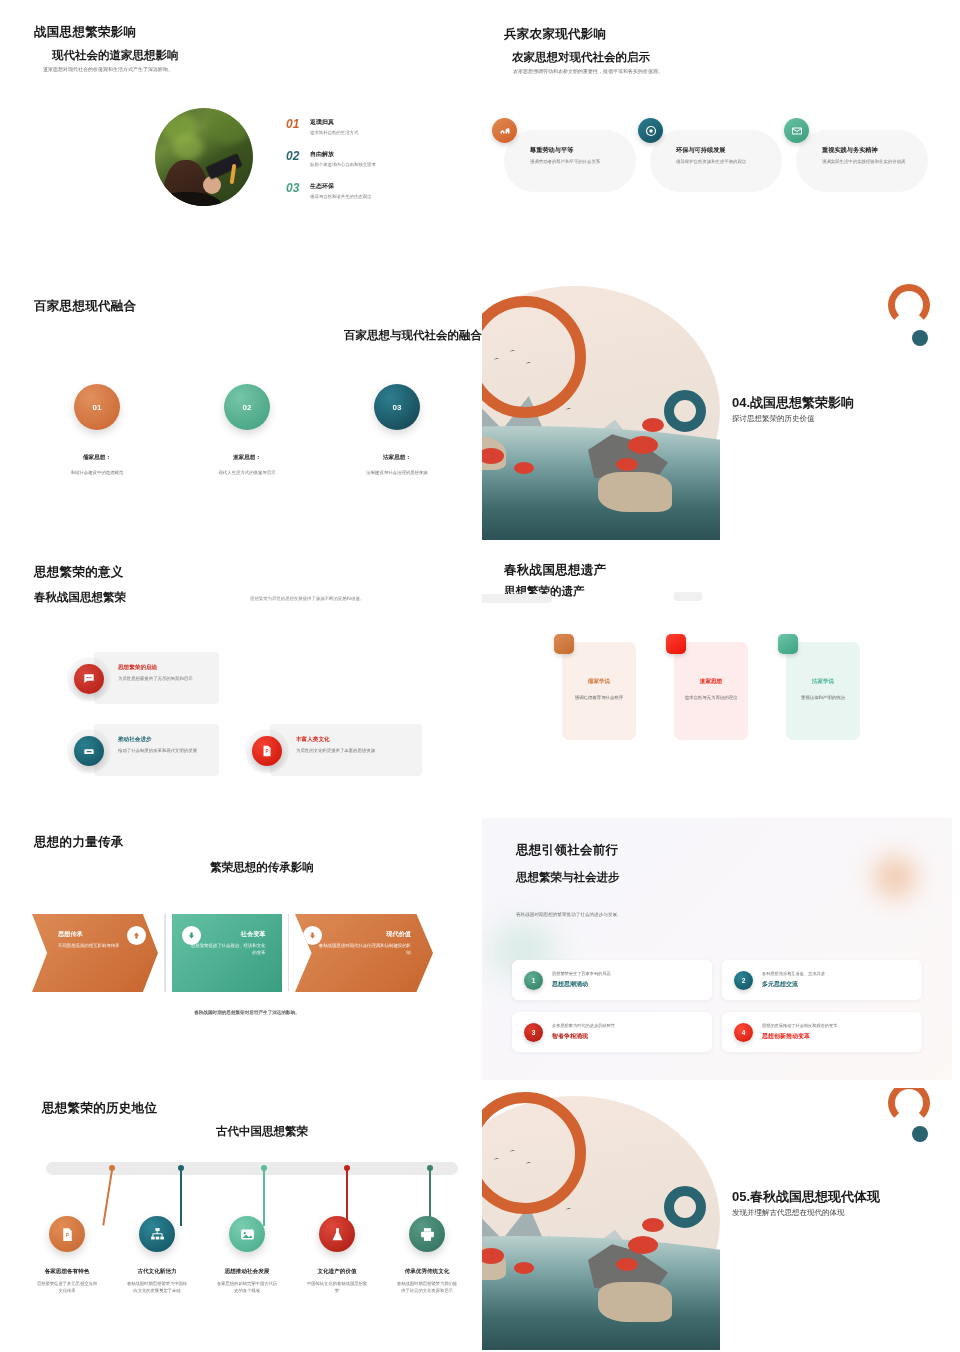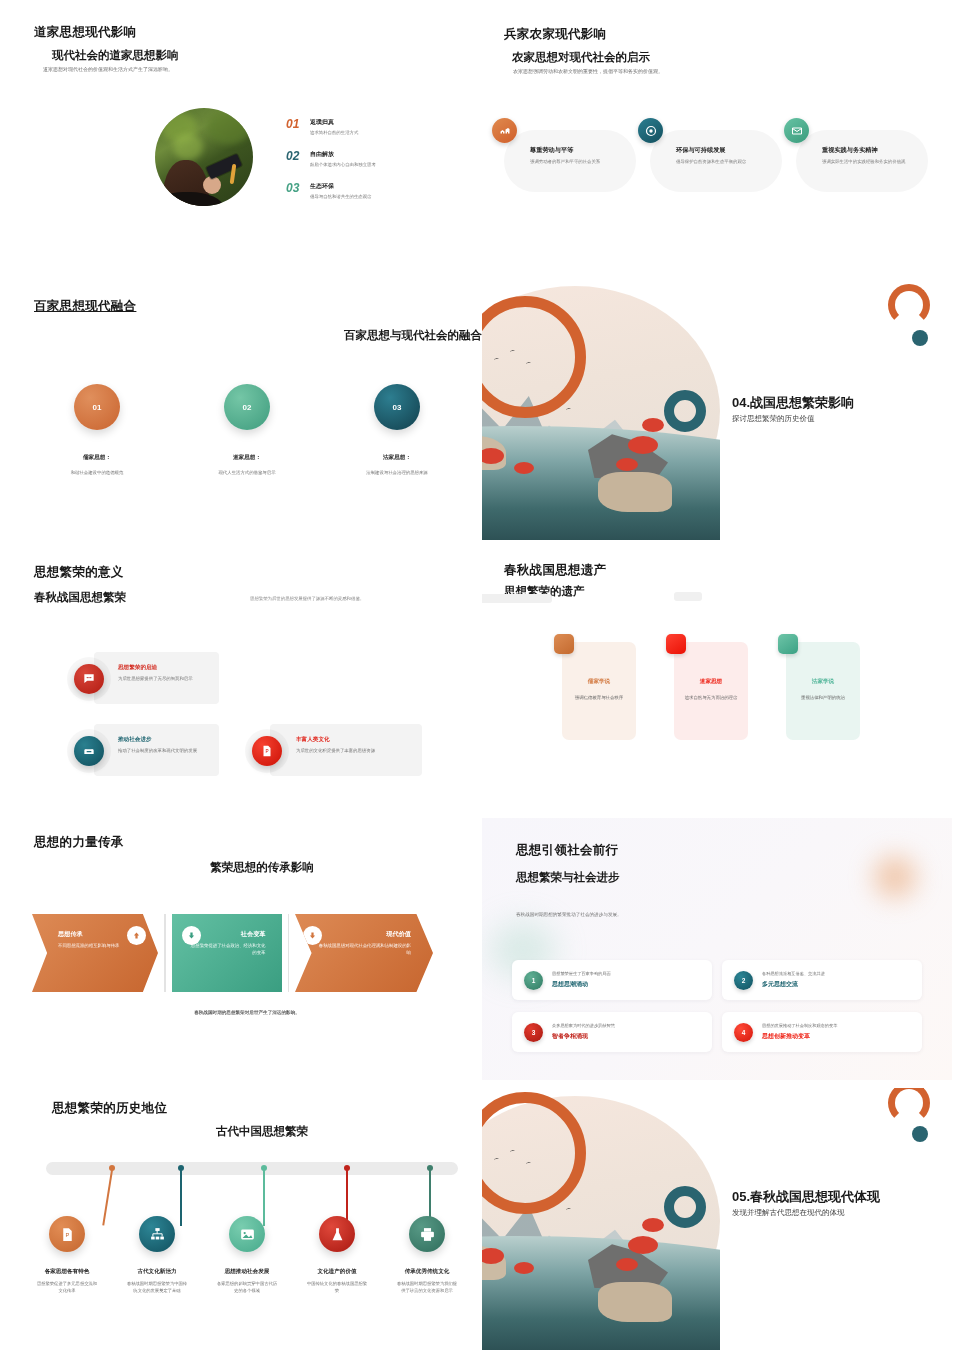--- a/index.html
+++ b/index.html
@@ -40,21 +40,21 @@
   .s2-desc{position:absolute;left:31px;top:60px;width:230px;}
   .s2-cards{position:absolute;left:22px;top:122px;display:flex;gap:14px;}
   .s2-card{position:relative;width:132px;height:62px;border-radius:31px;background:#f6f6f6;padding:16px 12px 0 26px;}
   .s2-ic{position:absolute;left:-12px;top:-12px;width:25px;height:25px;border-radius:50%;display:flex;align-items:center;justify-content:center;
         box-shadow:0 2px 5px rgba(0,0,0,.18);}
   .s2-ic svg{width:12px;height:12px;fill:#fff;}
   .s2-t{font-size:6.2px;font-weight:bold;color:#1f1f1f;margin-bottom:4px;}
   .s2-d{font-size:4.4px;color:#7a7a7a;line-height:1.55;}
 
   
-  .s3-eyebrow{position:absolute;left:22px;top:20px;text-decoration:underline;}
+  .s3-eyebrow{position:absolute;left:22px;top:20px;}
   .s3-h2{position:absolute;left:0;right:0;top:50px;text-align:right;padding-left:40px;}
   .s3-cols{position:absolute;left:10px;top:106px;width:450px;display:flex;}
   .s3-col{flex:1;text-align:center;}
   .s3-circle{width:46px;height:46px;border-radius:50%;margin:0 auto 24px;color:#fff;font-size:8px;font-weight:bold;
         display:flex;align-items:center;justify-content:center;box-shadow:0 4px 9px rgba(0,0,0,.15);}
   .s3-t{font-size:5.6px;font-weight:bold;color:#1f1f1f;margin-bottom:8px;}
   .s3-d{font-size:4.4px;color:#6f6f6f;}
 
   
   .sec{background:#fff;}
@@ -127,40 +127,40 @@
   .s8-glowA{position:absolute;right:36px;top:38px;width:42px;height:42px;border-radius:50%;background:#e8a06b;filter:blur(13px);opacity:.55;}
   .s8-glowB{position:absolute;left:8px;top:104px;width:66px;height:56px;border-radius:50%;background:#9ed3c0;filter:blur(16px);opacity:.35;}
   .s8-grid{position:absolute;left:30px;top:142px;width:410px;display:grid;grid-template-columns:1fr 1fr;gap:12px 10px;}
   .s8-cell{background:#fff;border-radius:6px;height:40px;display:flex;align-items:center;gap:9px;padding:0 12px;box-shadow:0 1px 4px rgba(40,30,60,.06);}
   .s8-badge{width:19px;height:19px;border-radius:50%;color:#fff;font-size:6.5px;font-weight:bold;display:flex;align-items:center;justify-content:center;flex:0 0 19px;
         box-shadow:0 2px 4px rgba(0,0,0,.18);}
   .s8-sub{font-size:4.2px;color:#6d6d6d;margin-bottom:4px;}
   .s8-t{font-size:6px;font-weight:bold;}
 
   
-  .s9-eyebrow{position:absolute;left:40px;top:12px;}
+  .s9-eyebrow{position:absolute;left:30px;top:12px;}
   .s9-h2{position:absolute;left:0;right:0;top:36px;text-align:center;padding-left:30px;}
   .s9-bar{position:absolute;left:34px;top:74px;width:412px;height:13px;border-radius:7px;background:#ebebeb;}
   .s9-stem{position:absolute;width:1.6px;background:#9aa;}
   .s9-dot{position:absolute;width:6px;height:6px;border-radius:50%;}
   .s9-icons{position:absolute;left:10px;top:128px;width:450px;display:flex;}
   .s9-col{flex:1;text-align:center;}
   .s9-circ{width:36px;height:36px;border-radius:50%;margin:0 auto 16px;display:flex;align-items:center;justify-content:center;
         box-shadow:0 4px 8px rgba(0,0,0,.16);}
   .s9-circ svg{width:17px;height:17px;fill:#fff;}
   .s9-t{font-size:5.6px;font-weight:bold;color:#1f1f1f;margin-bottom:5px;}
   .s9-d{font-size:4.3px;color:#6f6f6f;line-height:1.55;padding:0 14px;}
 </style>
 </head>
 <body>
 
 <div class="deck">
 
   <div class="slide c0 r0">
-    <div class="eyebrow s1-eyebrow">道家思想现代影响</div>
+    <div class="eyebrow s1-eyebrow">战国思想繁荣影响</div>
     <div class="h2 s1-h2">现代社会的道家思想影响</div>
     <div class="body-sm s1-desc">道家思想对现代社会的价值观和生活方式产生了深远影响。</div>
 
     <div class="s1-photo">
       <span class="leaf" style="left:6px;top:4px;width:36px;height:30px;background:#86a83f;opacity:.6"></span>
       <span class="leaf" style="left:52px;top:2px;width:44px;height:34px;background:#5d7d2c;opacity:.7"></span>
       <span class="leaf" style="left:18px;top:26px;width:30px;height:26px;background:#9bbd4e;opacity:.5"></span>
       <span class="hair"></span>
         <span class="shoulder"></span>
       <span class="arm"></span>

